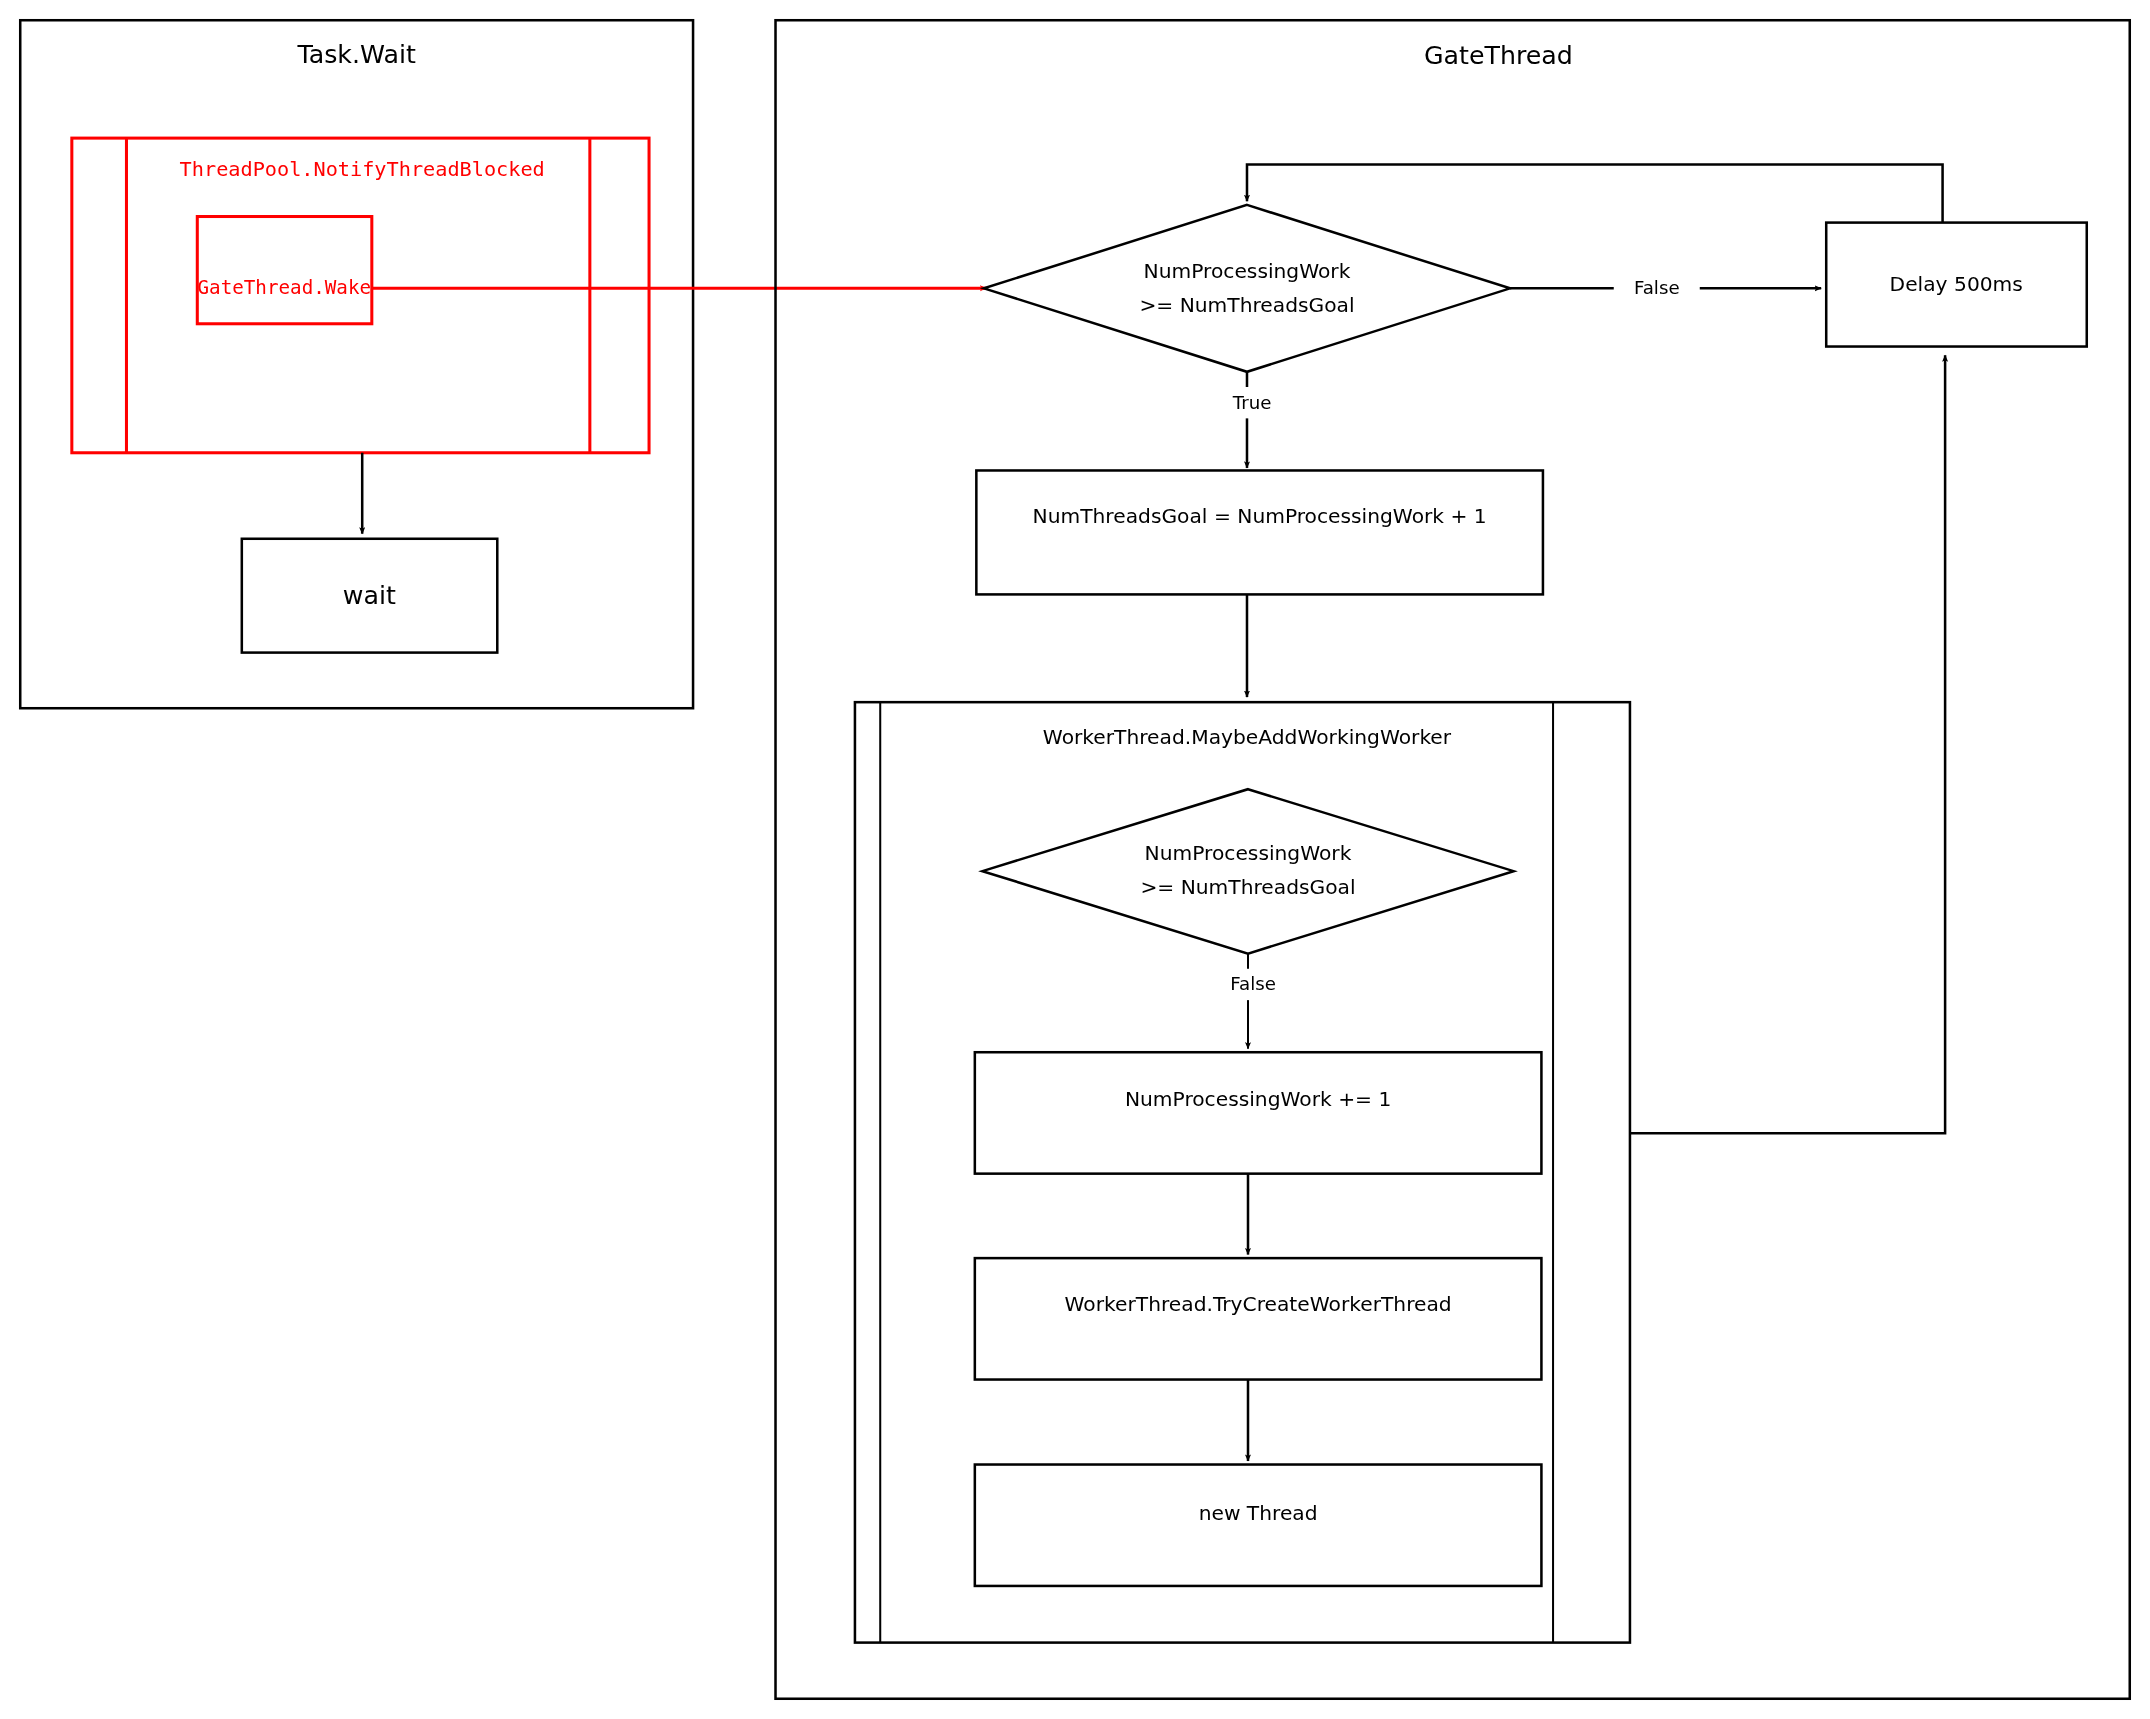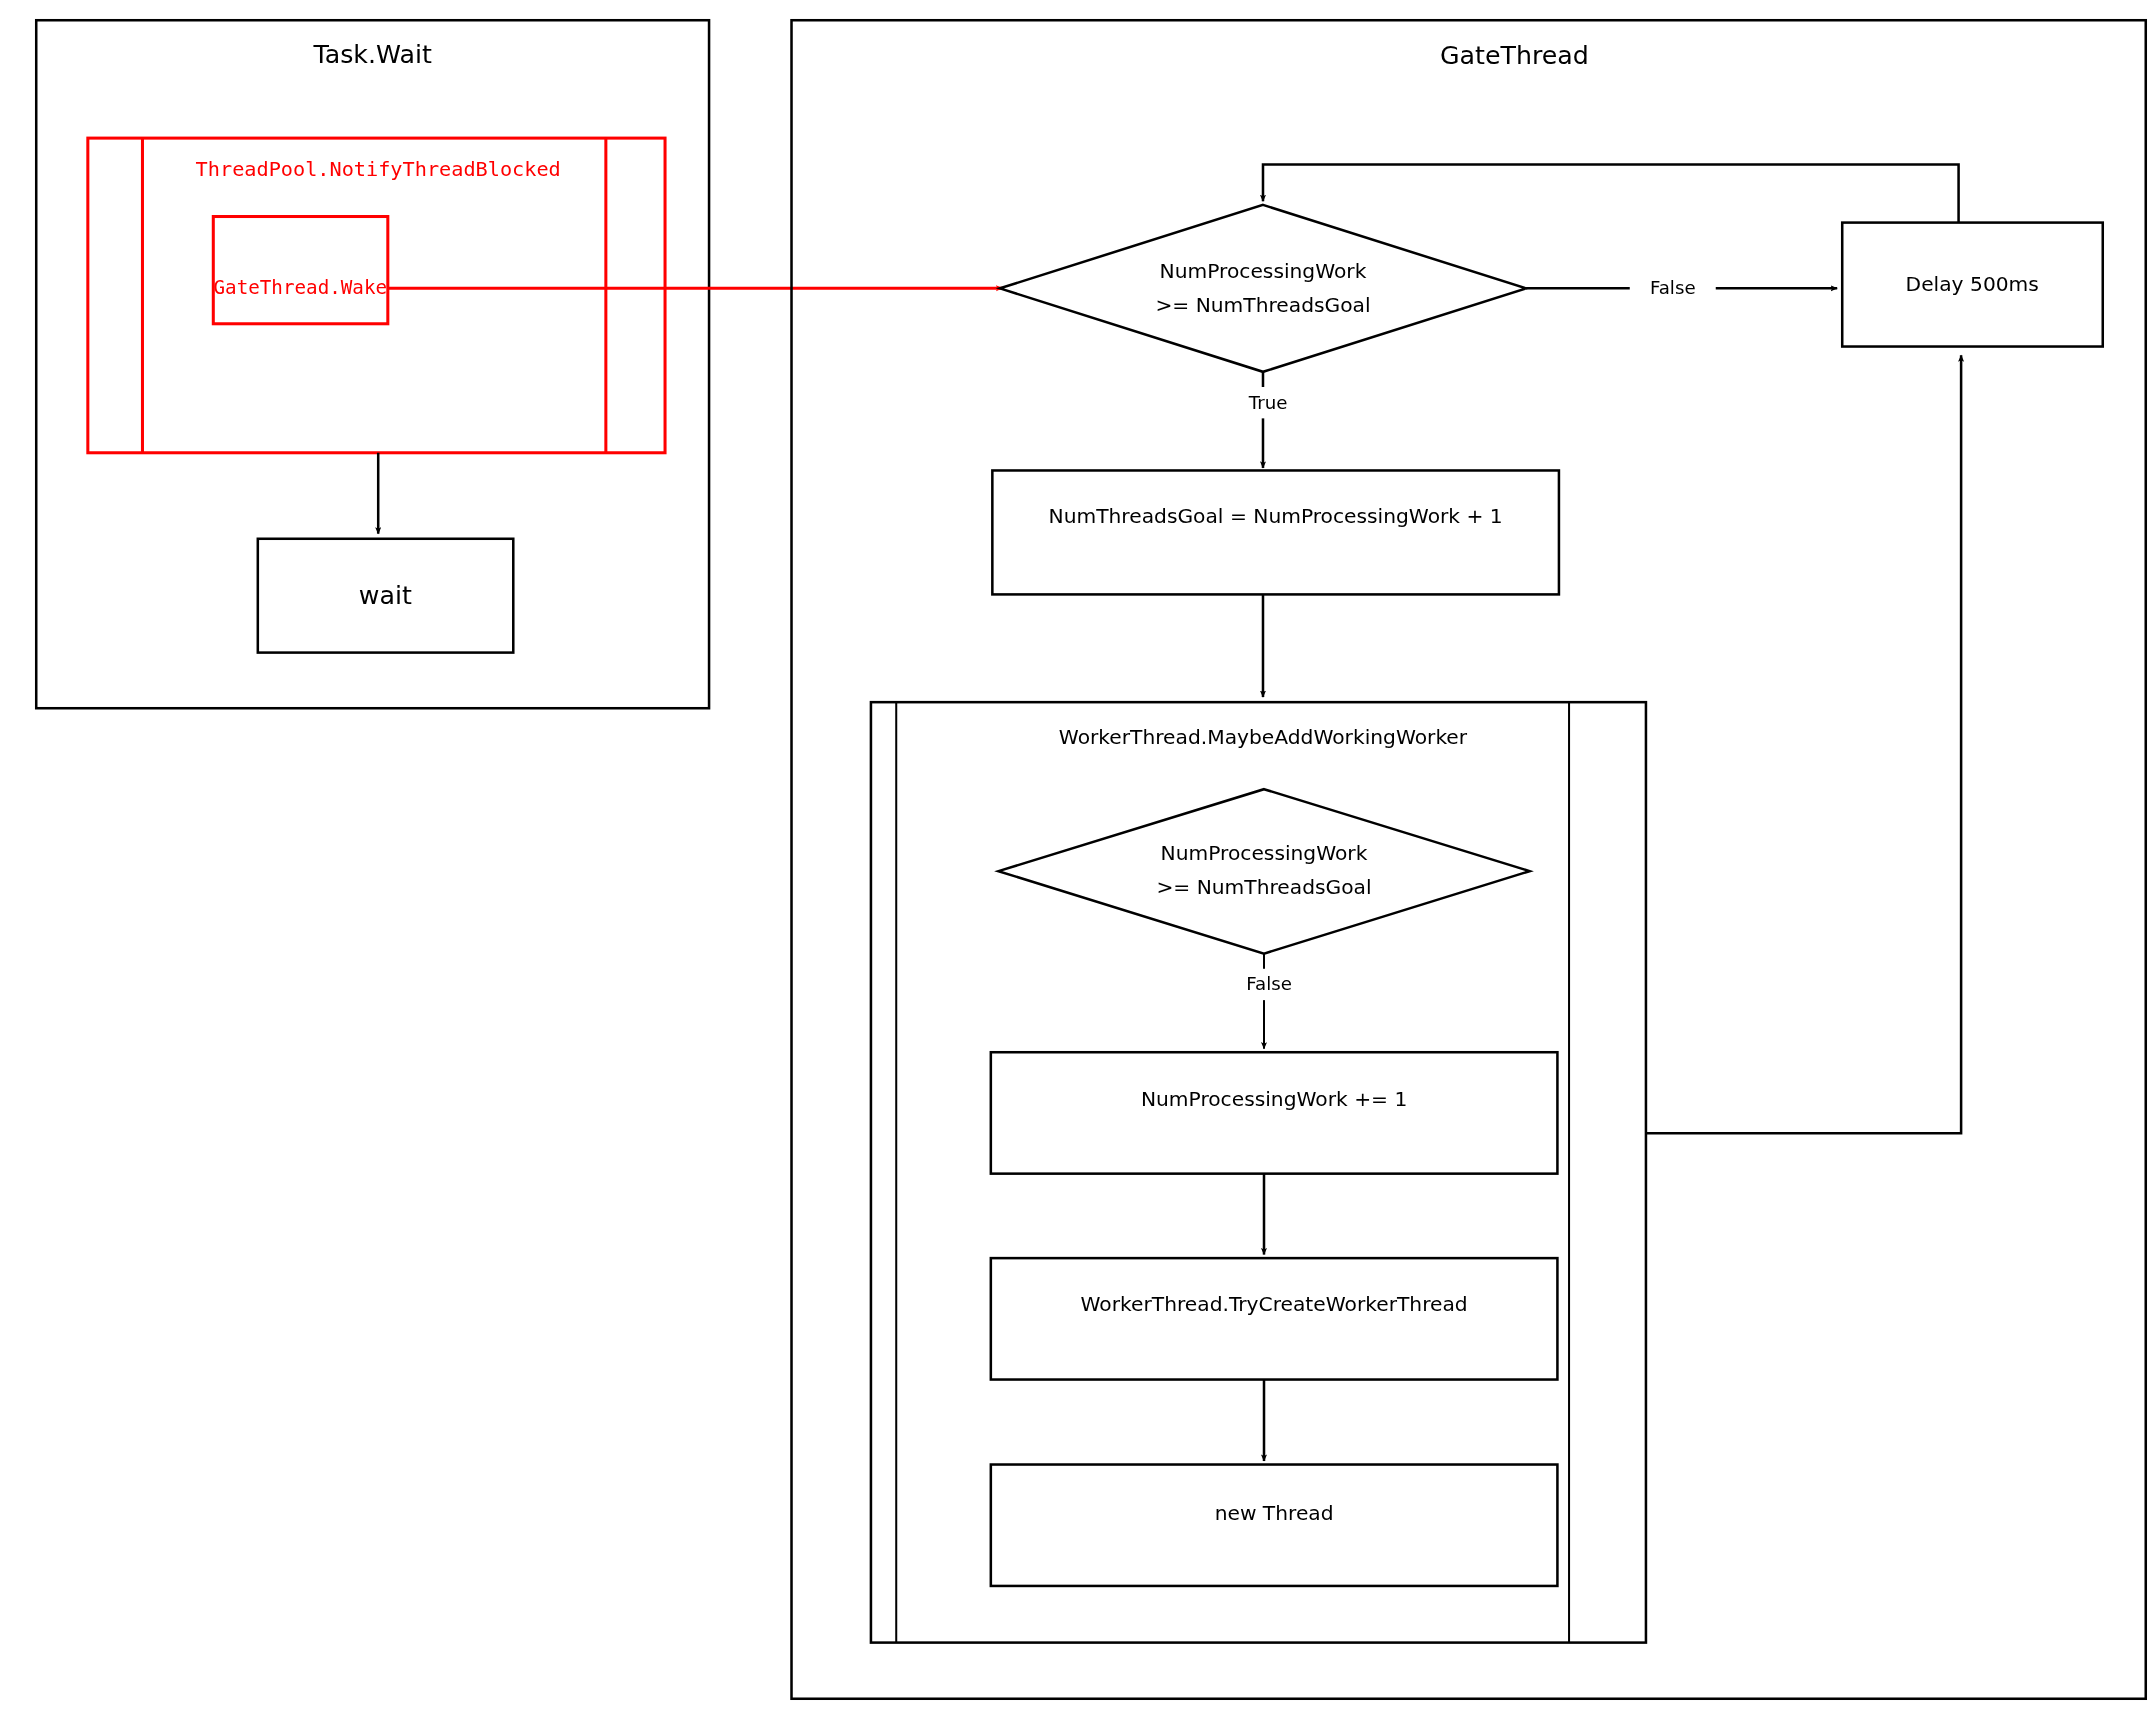--- a/index.html
+++ b/index.html
@@ -1,18 +1,18 @@
 <!DOCTYPE html>
 <html style="font-size:8px"><head>
 <meta charset="utf-8">
 <style>
   html,body{margin:0;padding:0;background:#ffffff;}
   body{width:2151px;height:1720px;overflow:hidden;
        font-family:"DejaVu Sans","Liberation Sans",sans-serif;}
-  #canvas{position:relative;width:1732px;height:1720px;background:#14b8a6;margin-left:16px;}
+  #canvas{position:relative;width:1732px;height:1720px;background:#14b8a6;}
   svg{display:block;}
   .lbl{font-family:"DejaVu Sans","Liberation Sans",sans-serif;
        font-size:40px;fill:#000;text-anchor:middle;dominant-baseline:middle;}
   .lbl-title{font-size:50px;}
   .lbl-sm{font-size:36px;}
   .lbl-red{fill:#ff0000;font-family:"DejaVu Sans Mono","Liberation Mono",monospace;font-size:38px;}
   .lbl-red-title{fill:#ff0000;font-family:"DejaVu Sans Mono","Liberation Mono",monospace;font-size:40px;}
   .shape{fill:none;stroke:#000;stroke-width:5;}
   .shape-thin{fill:none;stroke:#000;stroke-width:4;}
   .shape-red{fill:none;stroke:#ff0000;stroke-width:6;}

